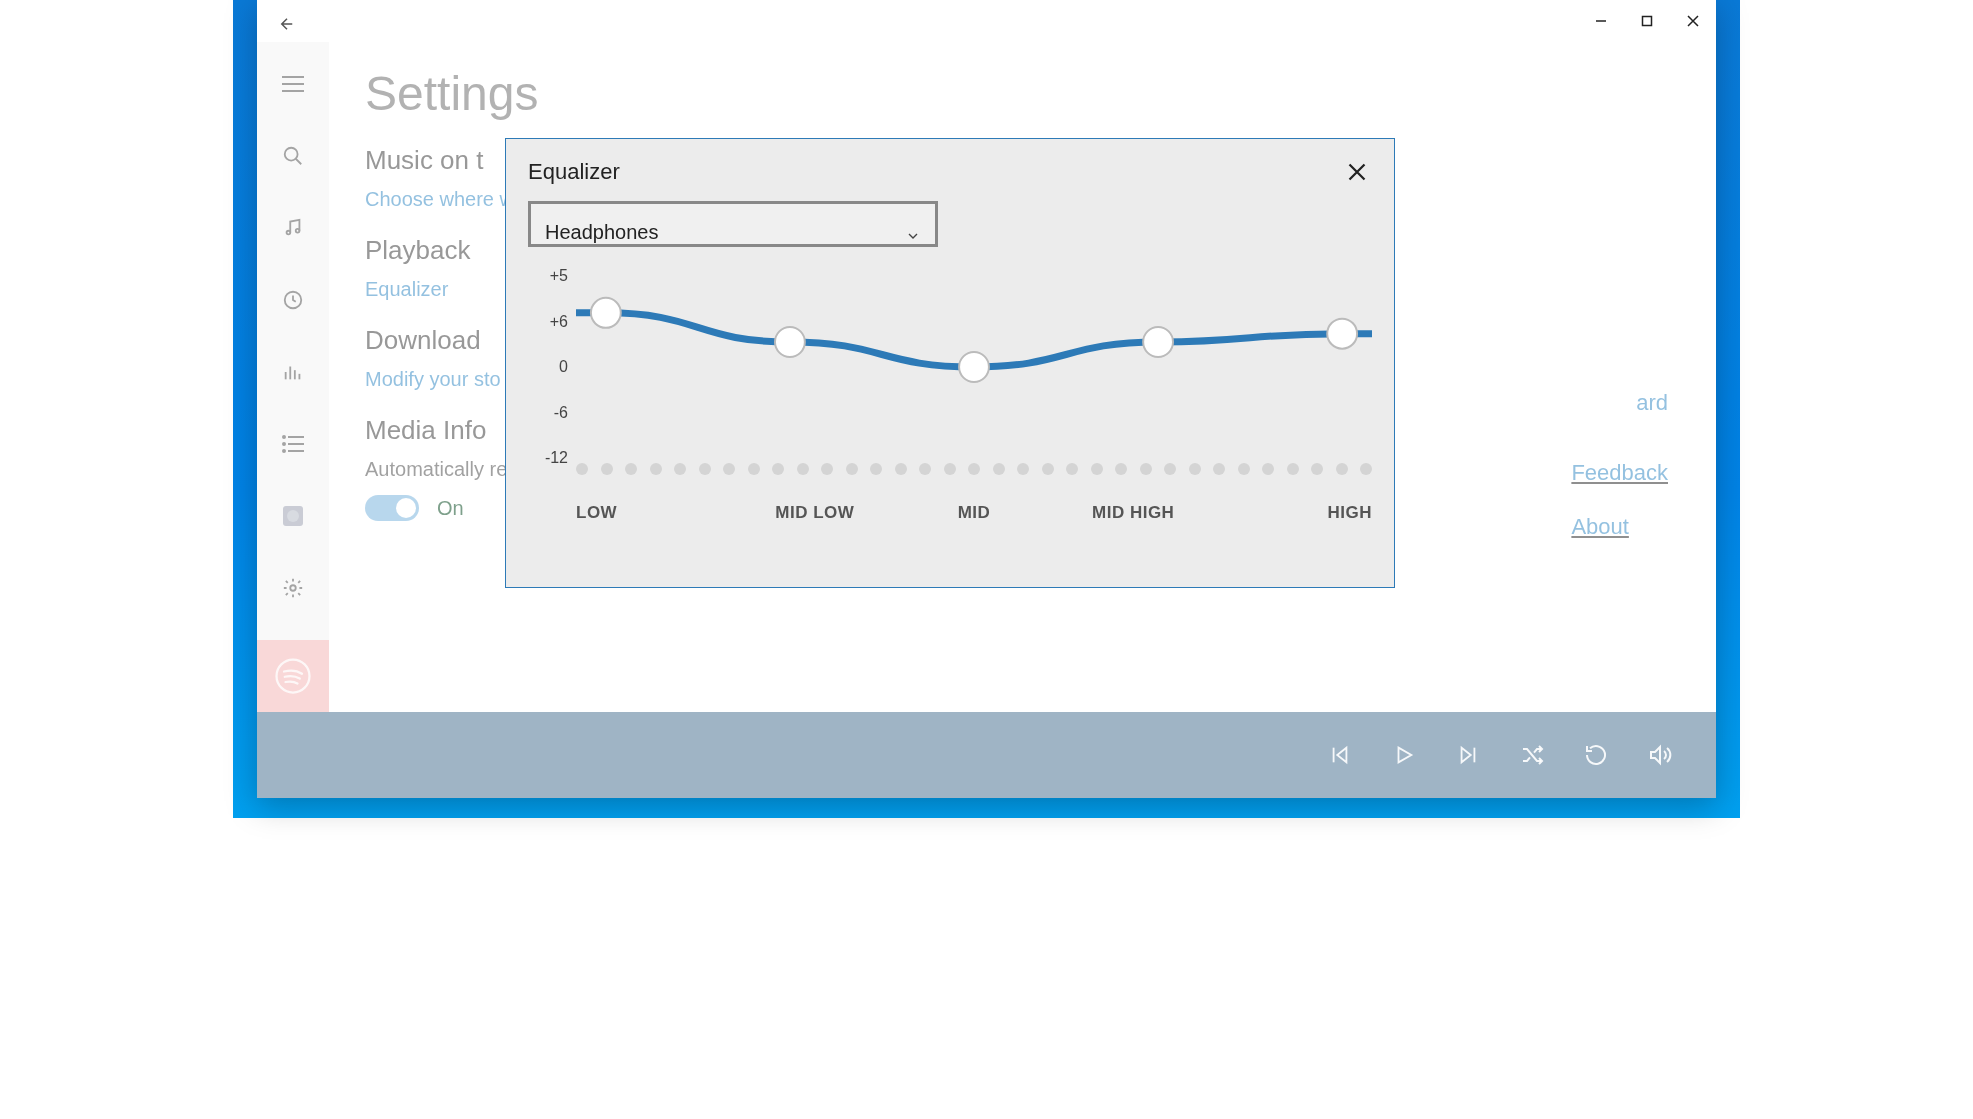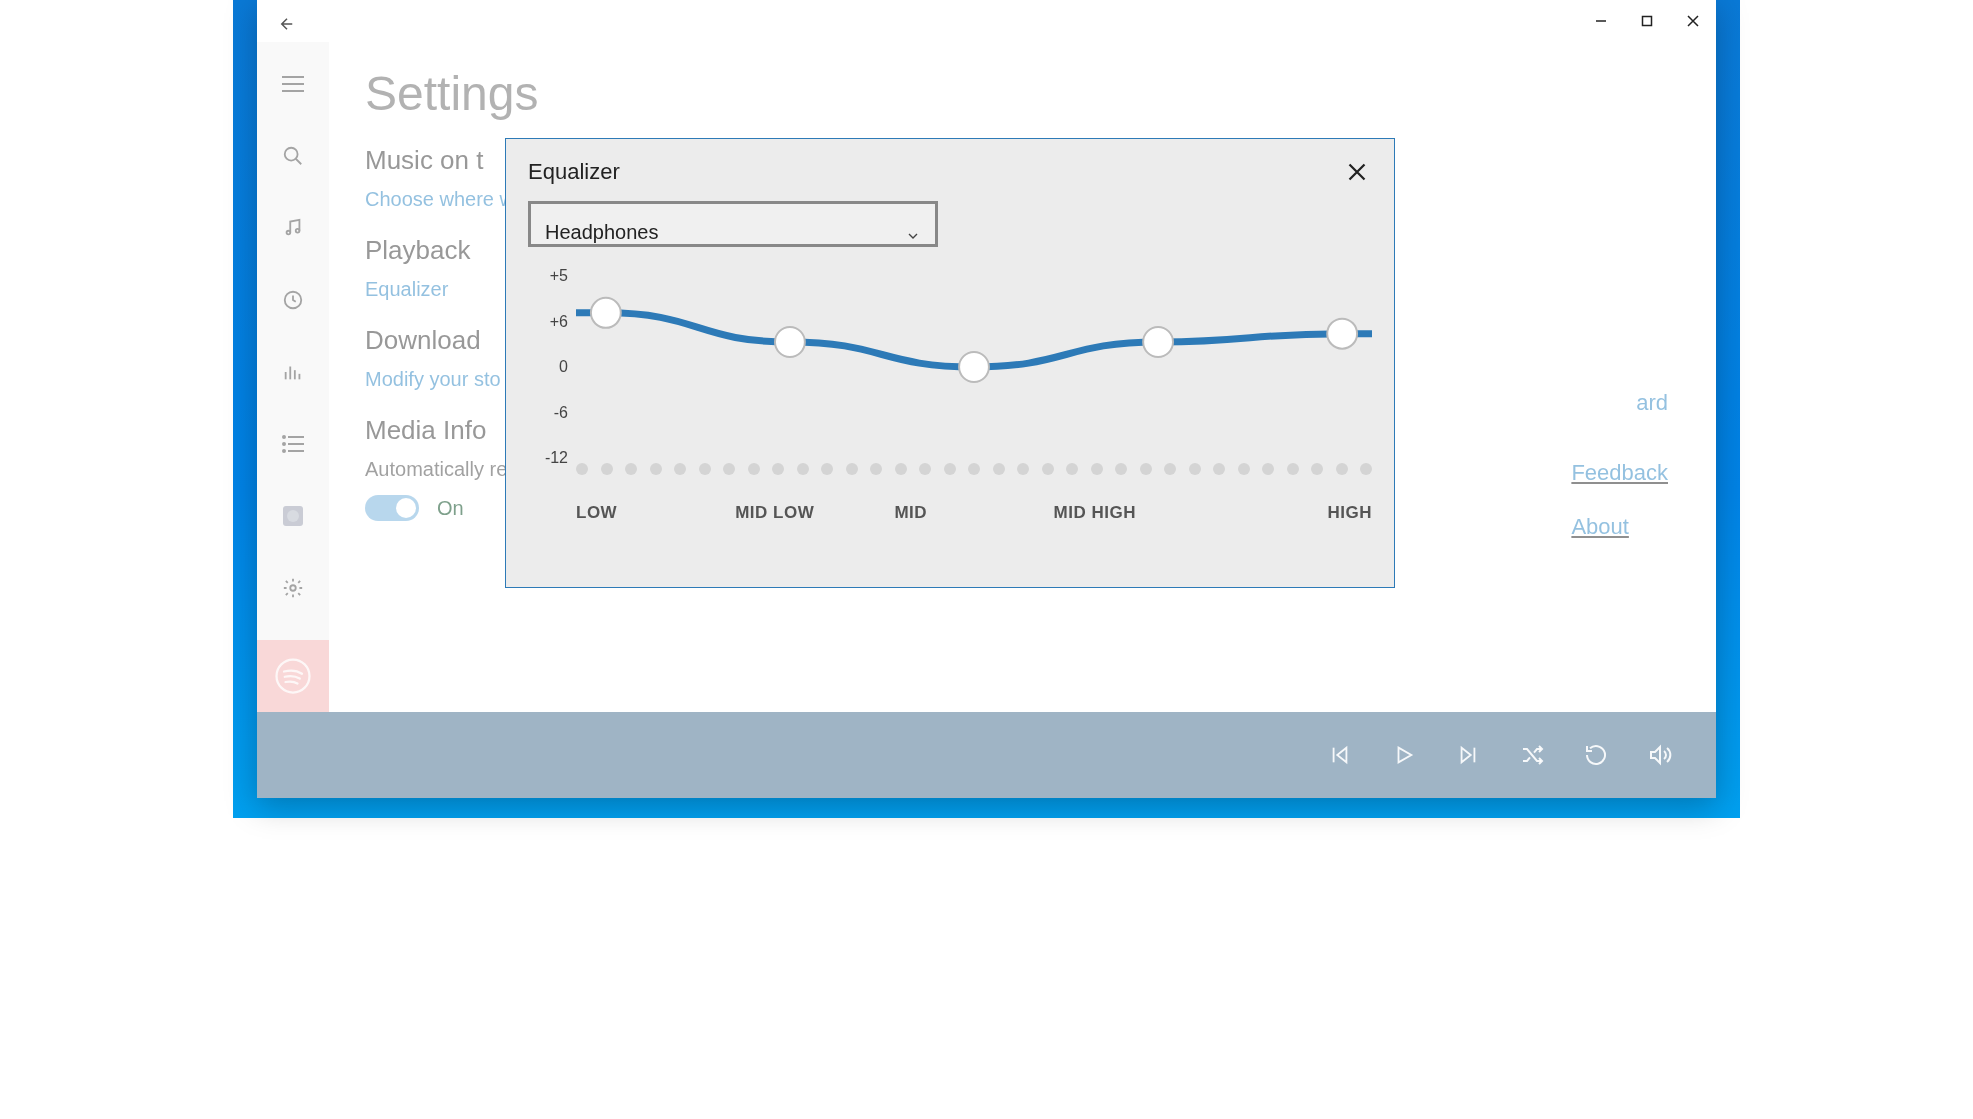--- a/index.html
+++ b/index.html
@@ -212,21 +212,21 @@
     width: 12px; height: 12px; background: #d4d4d4; border-radius: 50%;
   }
 
   .eq-bands {
     margin-top: 36px;
     display: flex;
     padding-left: 48px;
   }
   .eq-bands span {
     flex: 1;
-    text-align: left;
+    text-align: center;
     font-size: 17px;
     font-weight: 700;
     letter-spacing: 0.5px;
     color: #555;
   }
   .eq-bands span:first-child { text-align: left; }
   .eq-bands span:last-child { text-align: right; }
 
   svg { display: block; }
 </style>

